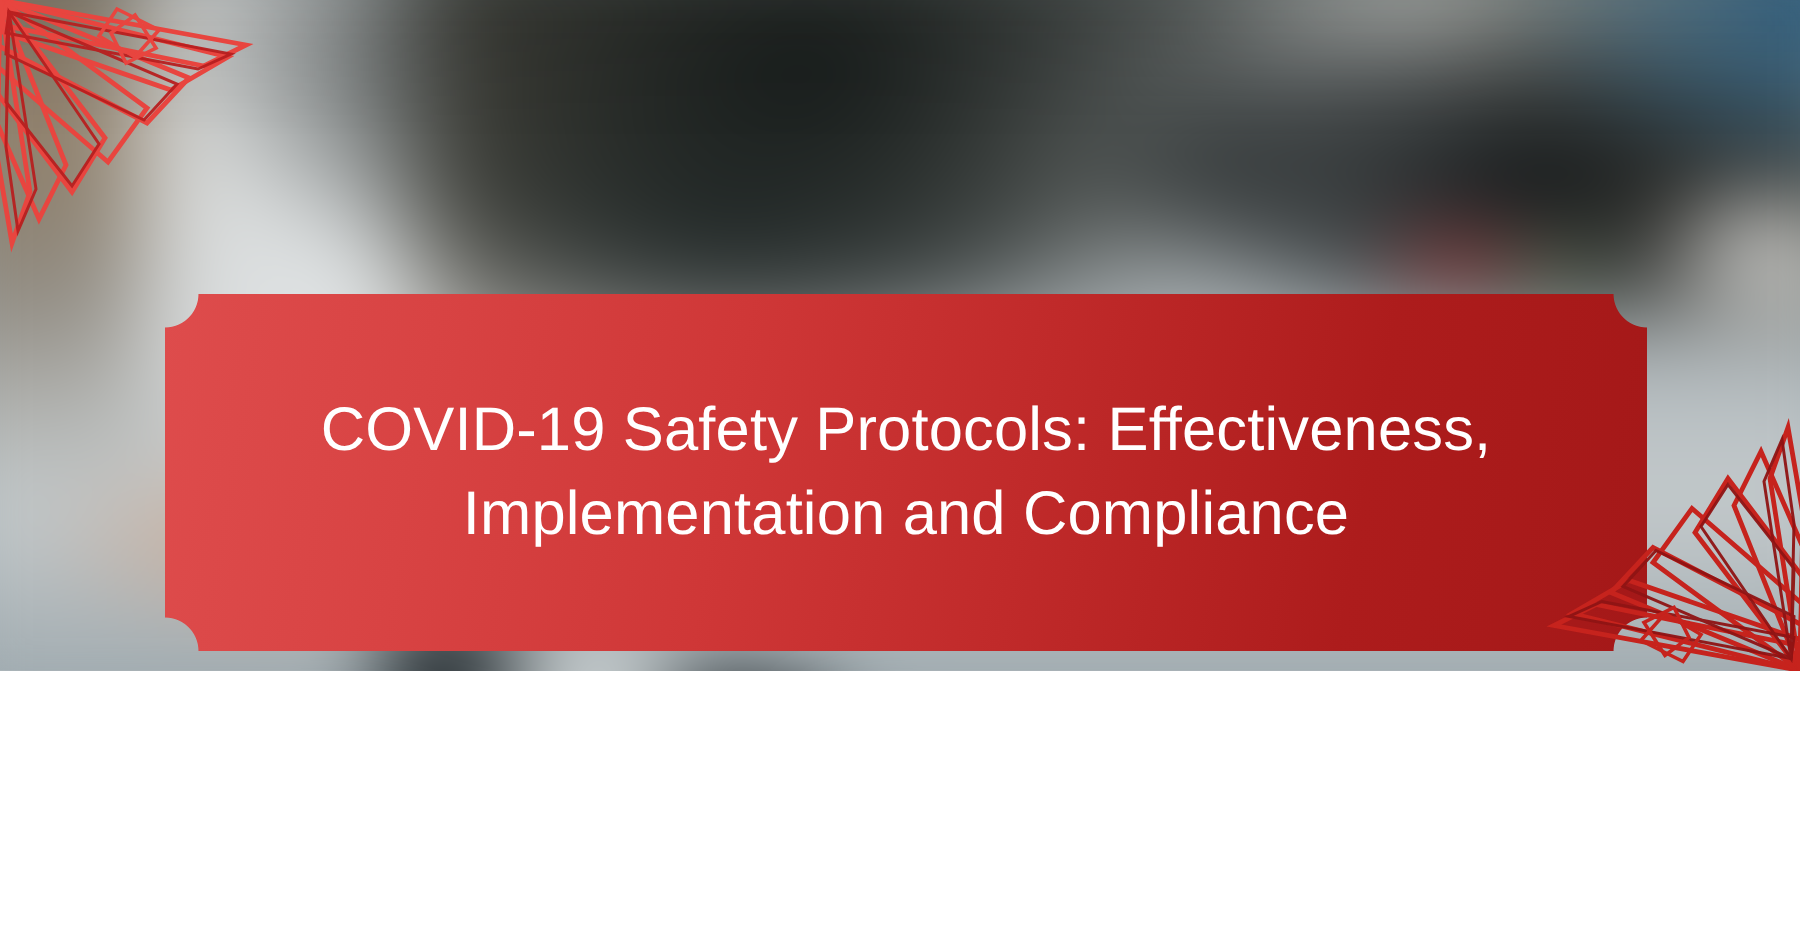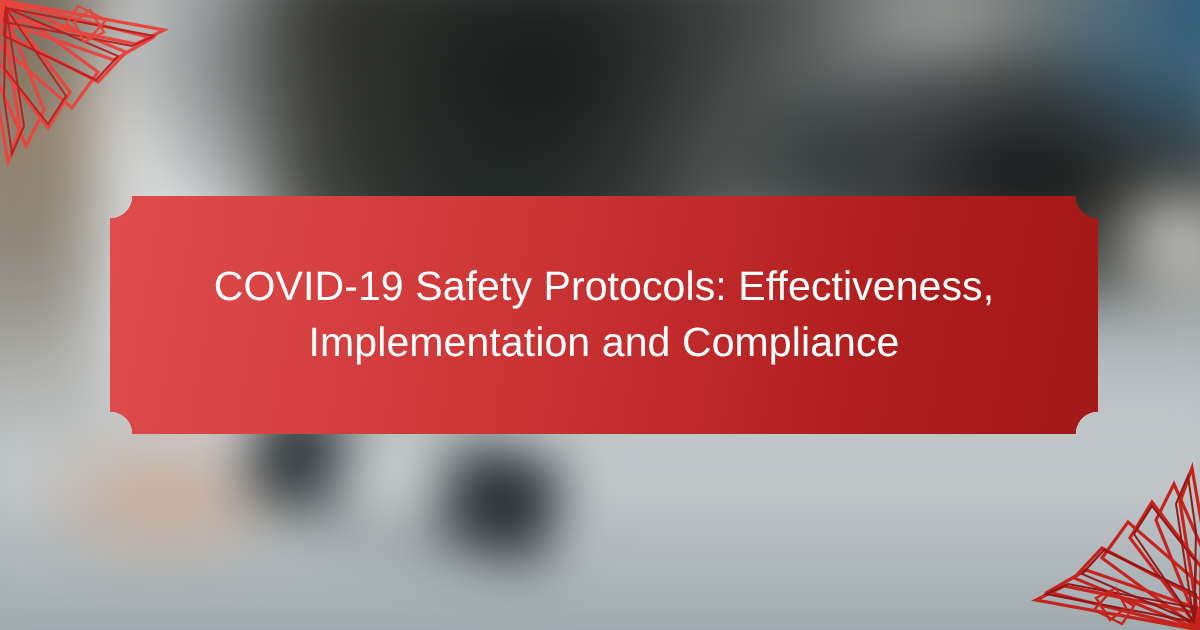--- a/index.html
+++ b/index.html
@@ -8,21 +8,21 @@
     padding: 0;
     background: #ffffff;
   }
   body {
     font-family: "Liberation Sans", sans-serif;
   }
 
   .og-card {
     position: relative;
     width: 1200px;
-    height: 630px;
+    height: 447px;
     overflow: hidden;
     background: #8fa0a8;
   }
 
   
   .bg-photo {
     position: absolute;
     inset: -40px;
     overflow: hidden;
     filter: blur(0px);

